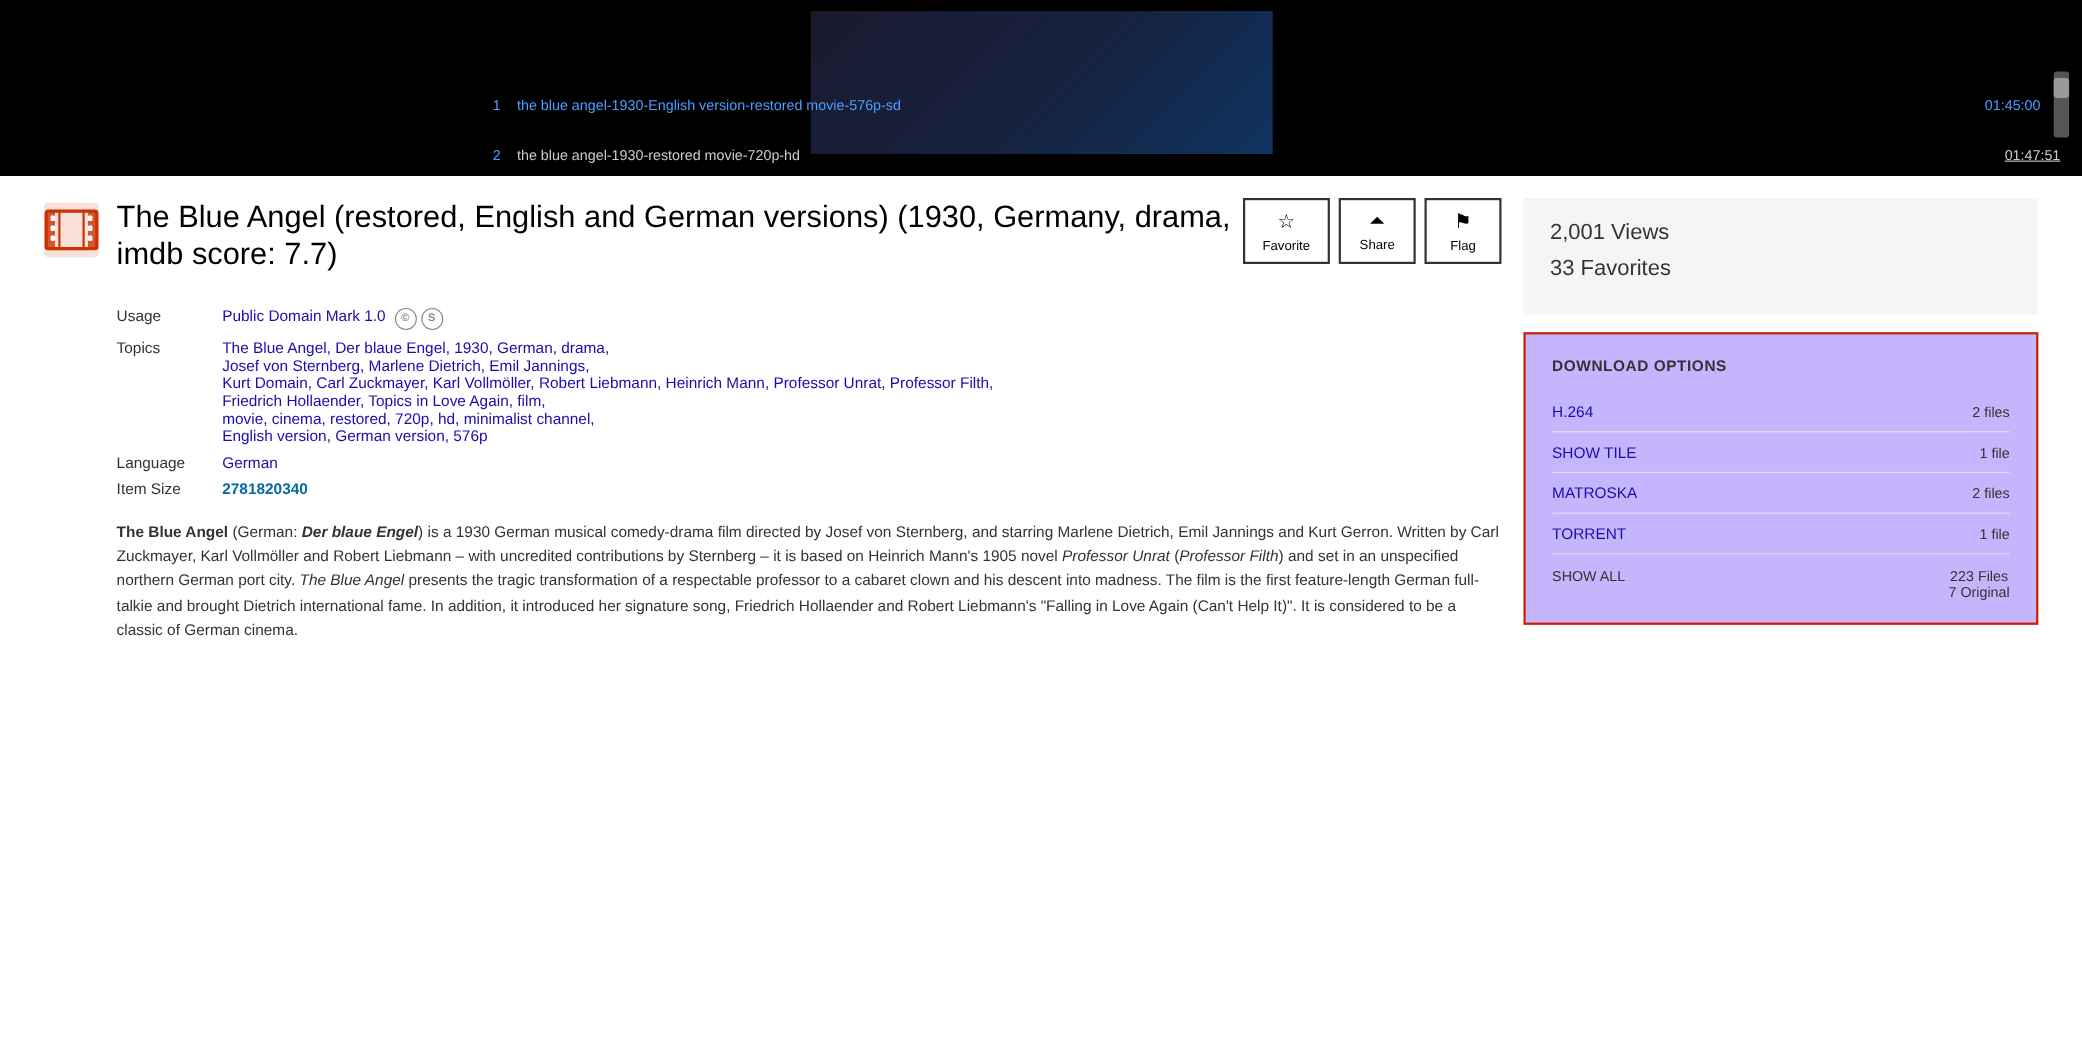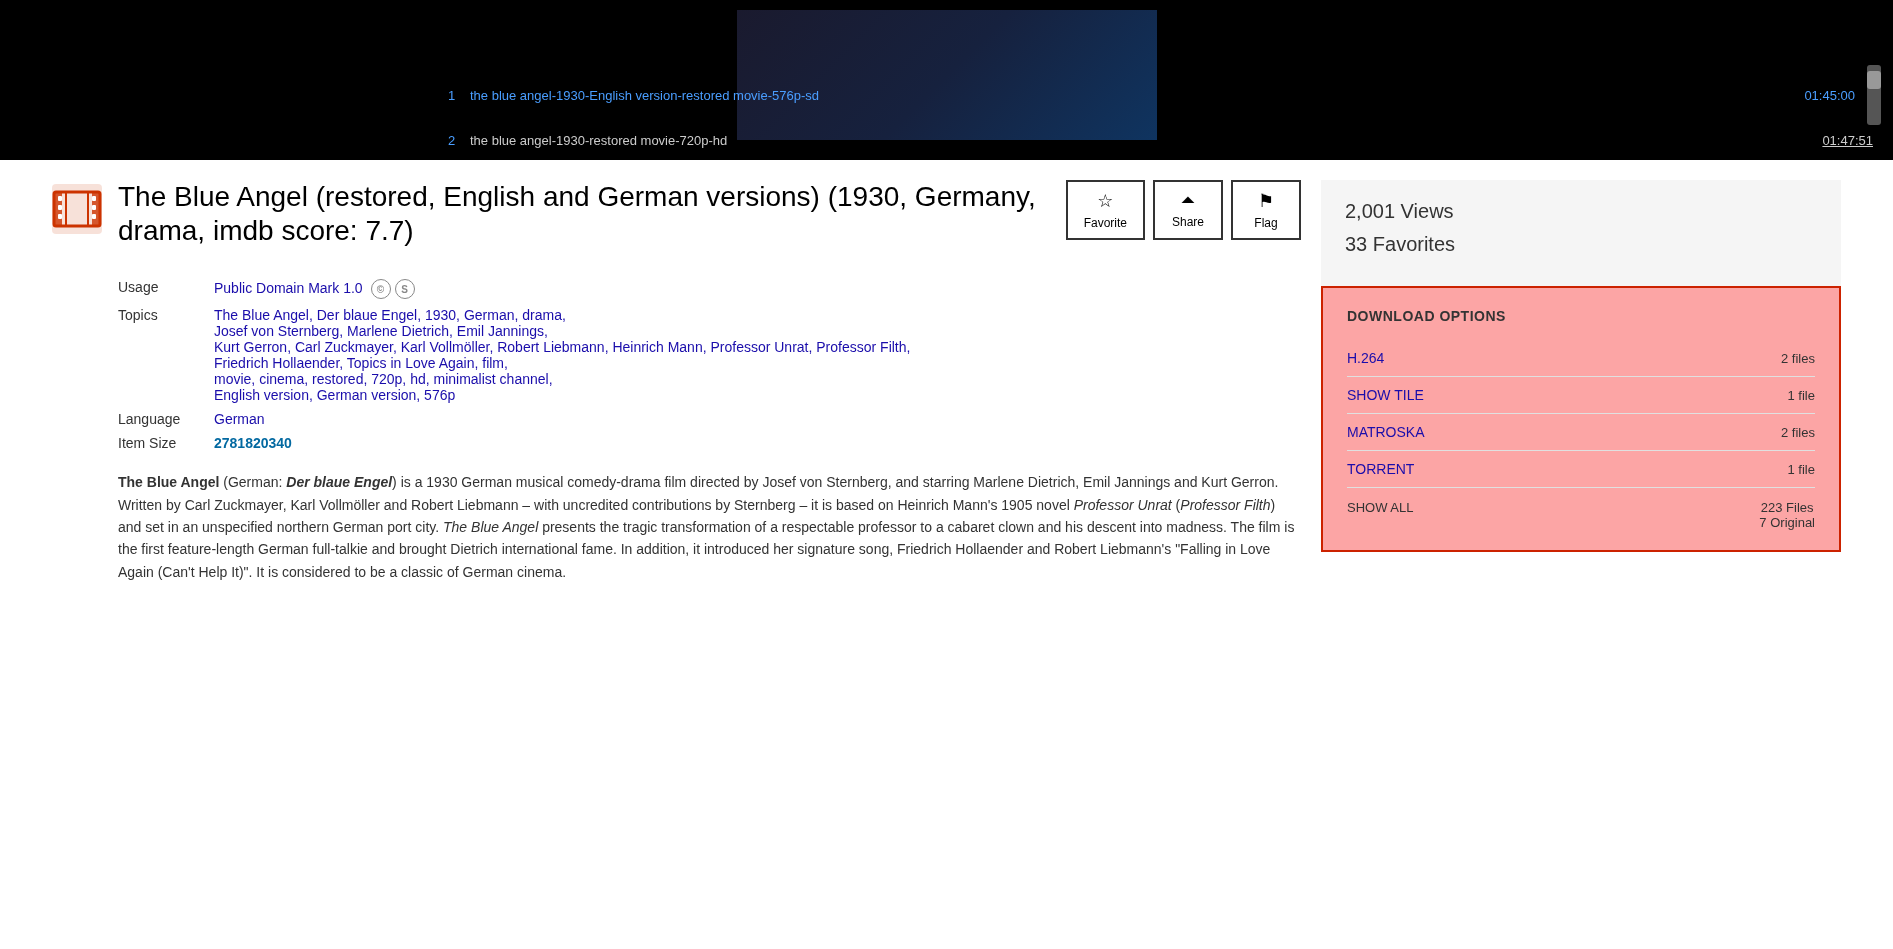--- a/index.html
+++ b/index.html
@@ -71,21 +71,21 @@
       height: 30%;
       background: #999;
       border-radius: 3px;
       position: absolute;
       top: 10%;
     }
 
     
     .main-container {
       display: flex;
-      padding: 20px 52px;
+      padding: 20px 40px;
       gap: 20px;
       max-width: 1893px;
     }
 
     
     .left-content {
       flex: 1;
       min-width: 0;
     }
 
@@ -185,41 +185,41 @@
     .description .film-title-italic {
       font-weight: bold;
       font-style: italic;
     }
     .description .italic {
       font-style: italic;
     }
 
     
     .right-sidebar {
-      width: 520px;
+      width: 468px;
       flex-shrink: 0;
     }
 
     .stats-box {
       background: #f5f5f5;
       padding: 20px 24px;
       margin-bottom: 0;
     }
     .stat-item {
       font-size: 20px;
       color: #333;
       margin-bottom: 10px;
     }
 
     
     .download-box {
       border: 2px solid #cc2200;
       padding: 20px 24px;
-      margin-top: 0;
-      background: #fca5a5;
+      margin-top: 16px;
+      background: #c4b5fd;
     }
     .download-title {
       font-weight: bold;
       font-size: 14px;
       color: #333;
       margin-bottom: 16px;
       letter-spacing: 0.5px;
     }
     .download-item {
       display: flex;
@@ -334,21 +334,21 @@
         <span class="meta-label">Topics</span>
         <span class="meta-value">
           <a href="#">The Blue Angel</a>,
           <a href="#">Der blaue Engel</a>,
           <a href="#">1930</a>,
           <a href="#">German</a>,
           <a href="#">drama</a>,<br>
           <a href="#">Josef von Sternberg</a>,
           <a href="#">Marlene Dietrich</a>,
           <a href="#">Emil Jannings</a>,<br>
-          <a href="#">Kurt Gerron</a>,
+          <a href="#">Kurt Domain</a>,
           <a href="#">Carl Zuckmayer</a>,
           <a href="#">Karl Vollmöller</a>,
           <a href="#">Robert Liebmann</a>,
           <a href="#">Heinrich Mann</a>,
           <a href="#">Professor Unrat</a>,
           <a href="#">Professor Filth</a>,<br>
           <a href="#">Friedrich Hollaender</a>,
           <a href="#">Topics in Love Again</a>,
           <a href="#">film</a>,<br>
           <a href="#">movie</a>,

